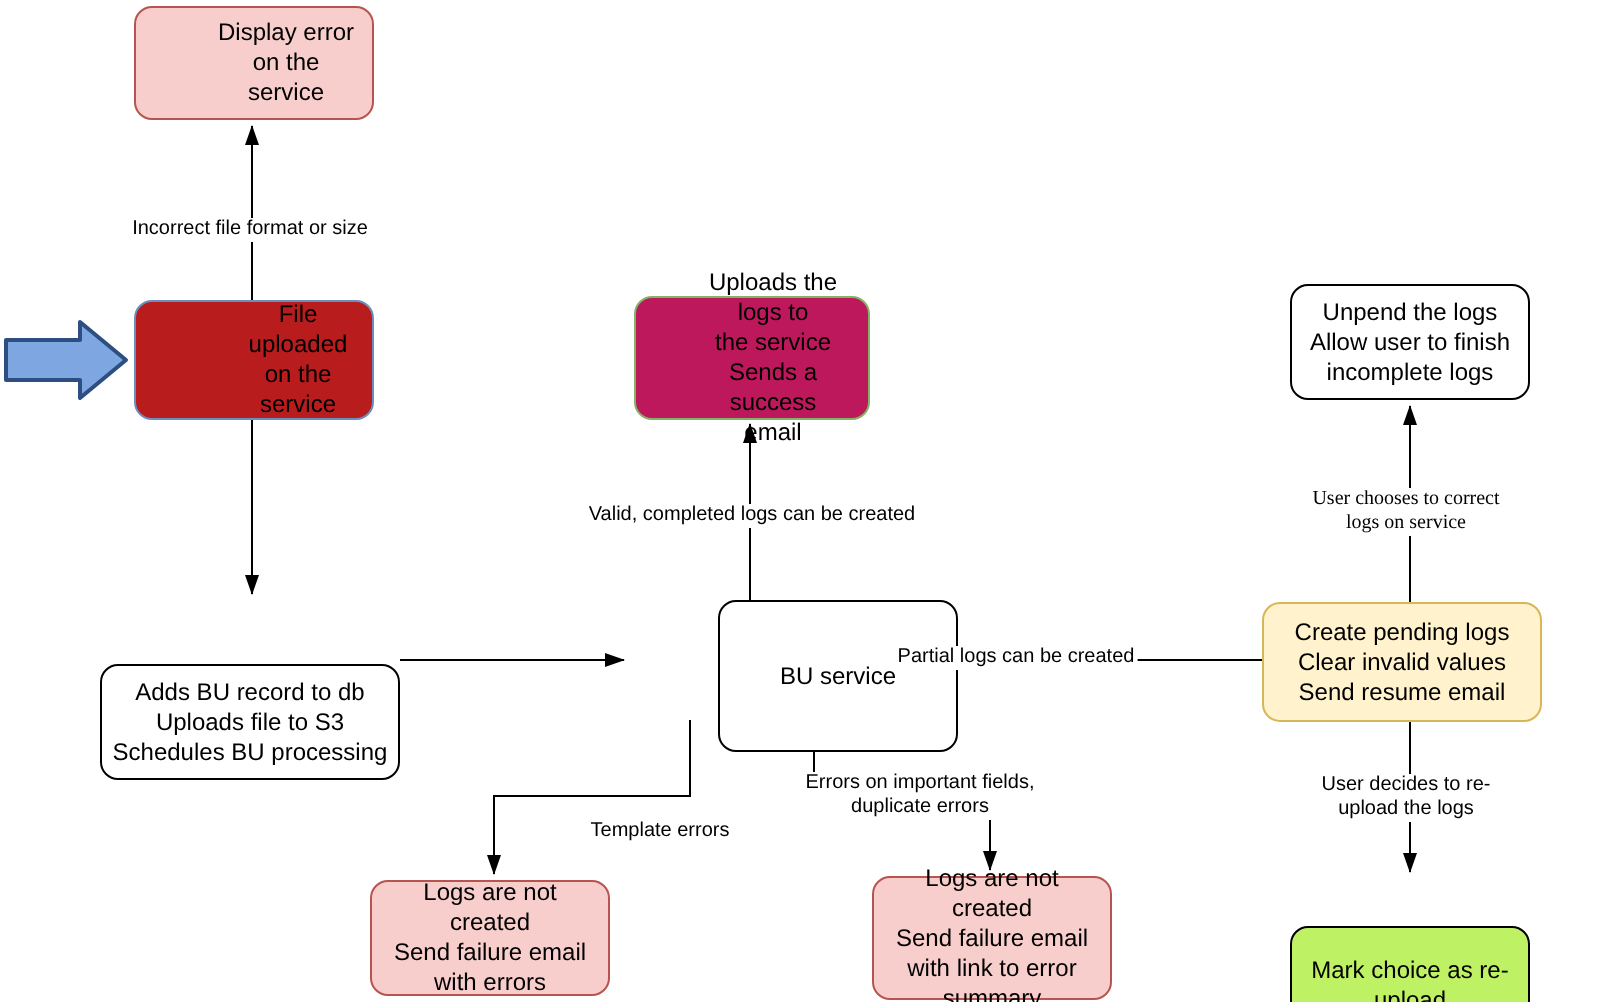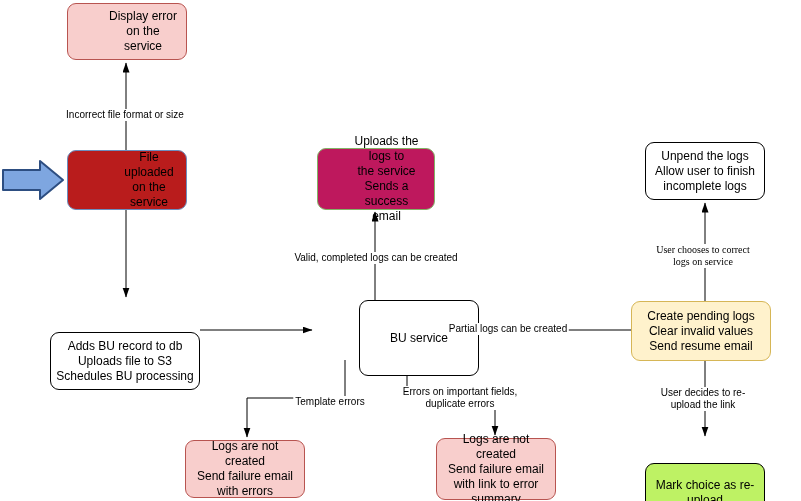--- a/index.html
+++ b/index.html
@@ -98,19 +98,19 @@
   <div class="node" style="left: 436px; top: 438px; width: 120px; height: 62px; background: rgb(248, 206, 204); border-color: rgb(184, 84, 80);">
     <span class="lbl">Logs are not created
 Send failure email
 with link to error
 summary</span>
   </div>
 
   <span class="edge-label" style="left:125px;top:115px;">Incorrect file format or size</span>
   <span class="edge-label" style="left:376px;top:258px;text-align:center;">Valid, completed logs can be created</span>
   <span class="edge-label" style="left:508px;top:329px;">Partial logs can be created</span>
-  <span class="edge-label" style="left:330px;top:402px;text-align:right;">Template errors</span>
+  <span class="edge-label" style="left:330px;top:416px;text-align:right;">Template errors</span>
   <span class="edge-label" style="left:460px;top:398px;">Errors on important fields,
 duplicate errors</span>
   <span class="edge-label" style="left:703px;top:256px;font-family:Liberation Serif, serif;">User chooses to correct logs on service</span>
-  <span class="edge-label" style="left:703px;top:399px;">User decides to re-upload the link</span>
+  <span class="edge-label" style="left:703px;top:399px;">User decides to re-upload the logs</span>
 
 </div>
 
 </body></html>

